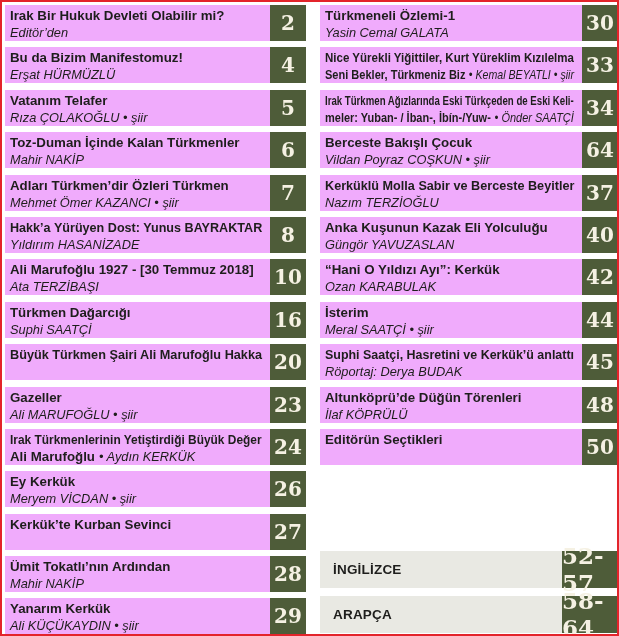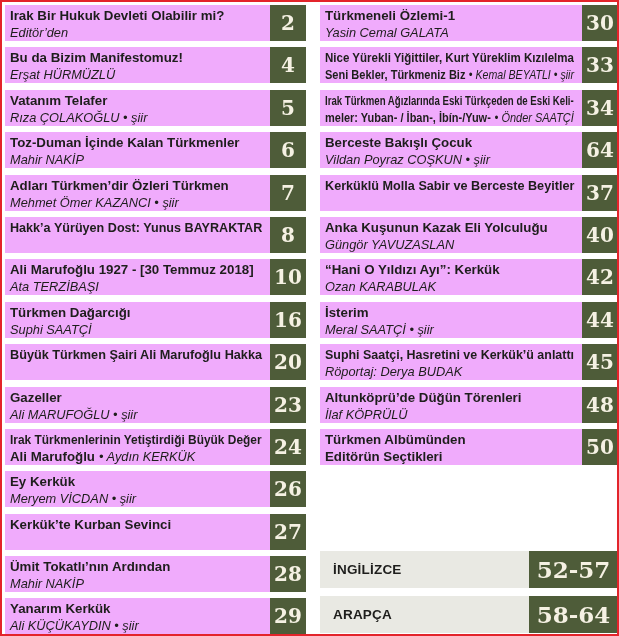--- a/index.html
+++ b/index.html
@@ -33,21 +33,21 @@
     display:flex;align-items:center;justify-content:center;
   }
   .lang-section{margin-top:86px;}
   .lang-row{display:flex;height:37px;margin-bottom:8px;}
   .ltxt{
     flex:1;background:#e9e9e3;color:#1e1e1c;
     font-weight:bold;font-size:13.5px;letter-spacing:.2px;
     display:flex;align-items:center;padding-left:13px;
   }
   .lnum{
-    width:89px;background:#4e5c39;color:#f5f1e3;
+    width:56px;background:#4e5c39;color:#f5f1e3;
     font-family:"DejaVu Serif", serif;font-weight:bold;font-size:23px;
     display:flex;align-items:center;justify-content:center;
   }
 </style>
 </head>
 <body>
 
 <div class="page">
 
   <div class="col col-left">
@@ -88,20 +88,21 @@
       <div class="etxt">
         <div class="l1"><span class="t">Adları Türkmen’dir Özleri Türkmen</span></div>
         <div class="l2"><span class="t"></span><span class="a">Mehmet Ömer KAZANCI • şiir</span></div>
       </div>
       <div class="pnum">7</div>
     </div>
 
     <div class="entry">
       <div class="etxt">
         <div class="l1" style="transform: scaleX(0.947368); transform-origin: left center;"><span class="t">Hakk’a Yürüyen Dost: Yunus BAYRAKTAR</span></div>
+        <div class="l2"><span class="t"></span><span class="a">Yıldırım HASANİZADE</span></div>
       </div>
       <div class="pnum">8</div>
     </div>
 
     <div class="entry">
       <div class="etxt">
         <div class="l1"><span class="t">Ali Marufoğlu 1927 - [30 Temmuz 2018]</span></div>
         <div class="l2"><span class="t"></span><span class="a">Ata TERZİBAŞI</span></div>
       </div>
       <div class="pnum">10</div>
@@ -201,20 +202,21 @@
       <div class="etxt">
         <div class="l1"><span class="t">Berceste Bakışlı Çocuk</span></div>
         <div class="l2"><span class="t"></span><span class="a">Vildan Poyraz COŞKUN • şiir</span></div>
       </div>
       <div class="pnum">64</div>
     </div>
 
     <div class="entry">
       <div class="etxt">
         <div class="l1" style="transform: scaleX(0.950382); transform-origin: left center;"><span class="t">Kerküklü Molla Sabir ve Berceste Beyitler</span></div>
+        <div class="l2"><span class="t"></span><span class="a">Nazım TERZİOĞLU</span></div>
       </div>
       <div class="pnum">37</div>
     </div>
 
     <div class="entry">
       <div class="etxt">
         <div class="l1"><span class="t">Anka Kuşunun Kazak Eli Yolculuğu</span></div>
         <div class="l2"><span class="t"></span><span class="a">Güngör YAVUZASLAN</span></div>
       </div>
       <div class="pnum">40</div>
@@ -247,21 +249,20 @@
     <div class="entry">
       <div class="etxt">
         <div class="l1"><span class="t">Altunköprü’de Düğün Törenleri</span></div>
         <div class="l2"><span class="t"></span><span class="a">İlaf KÖPRÜLÜ</span></div>
       </div>
       <div class="pnum">48</div>
     </div>
 
     <div class="entry">
       <div class="etxt">
-        <div class="l1"><span class="t">Türkmen Albümünden</span></div>
         <div class="l2"><span class="t">Editörün Seçtikleri</span><span class="a"></span></div>
       </div>
       <div class="pnum">50</div>
     </div>
 
     <div class="lang-section">
       <div class="lang-row">
         <div class="ltxt">İNGİLİZCE</div>
         <div class="lnum">52-57</div>
       </div>

